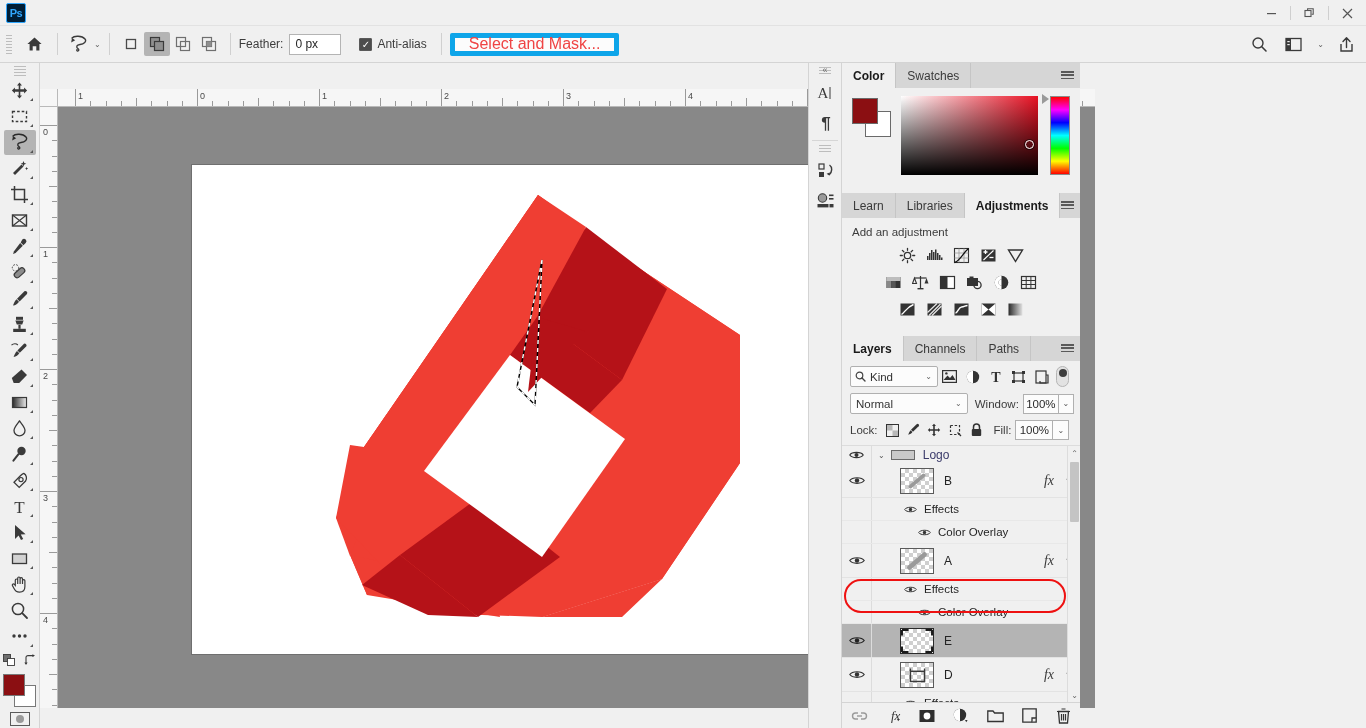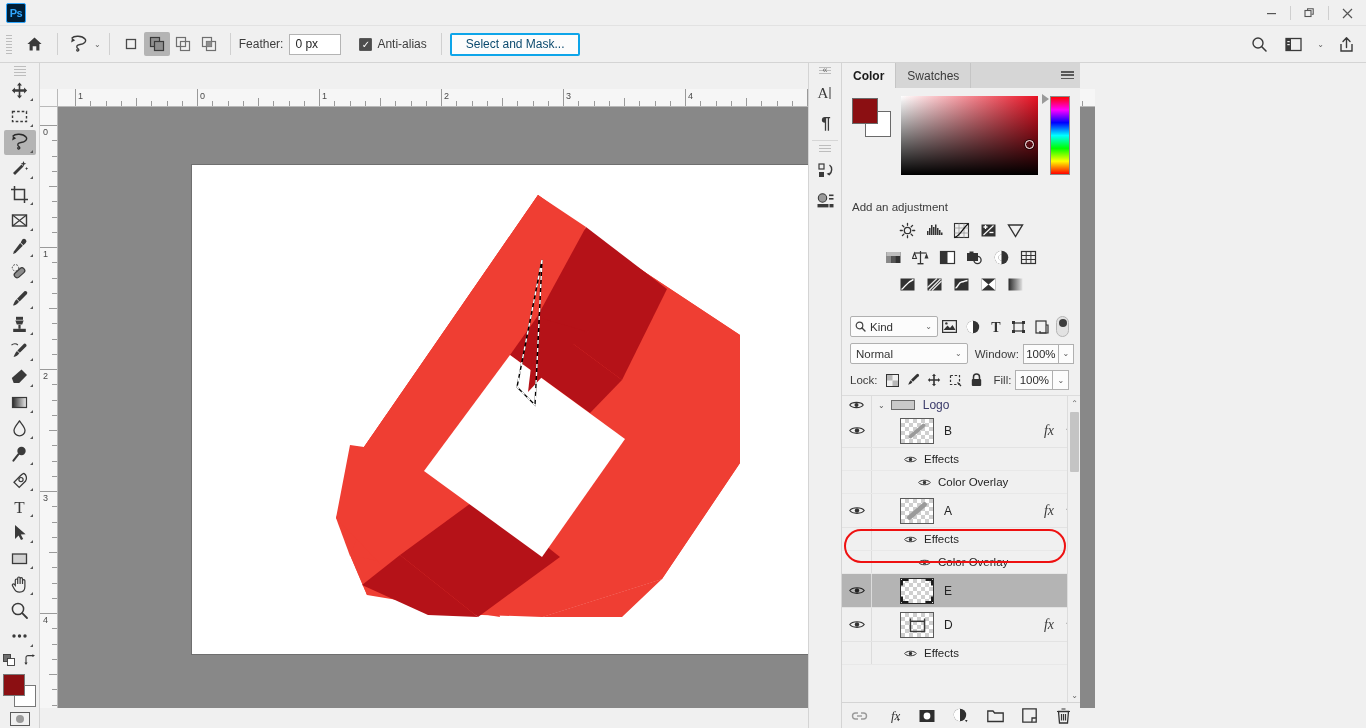--- a/index.html
+++ b/index.html
@@ -65,22 +65,22 @@
     width: 52px; height: 21px; background: #fff; border: 1px solid #b4b4b4;
     font-size: 12px; padding: 0 5px; color: #262626; line-height: 19px;
     font-family: "Liberation Sans", sans-serif;
   }
   .cbox {
     width: 13px; height: 13px; border: 1px solid #5a5a5a; background: #4d4d4d;
     display: flex; align-items: center; justify-content: center;
     color: #fff; font-size: 10px; margin-right: 5px; border-radius: 1px;
   }
   .btn-sam {
-    height: 23px; padding: 0 14px; background: #fcfcfc; border: 2px solid #0ea5e9;
-    border-radius: 2px; font-size: 12px; color: #0c4a6e; display: flex;
+    height: 23px; padding: 0 14px; background: #fcfcfc; border: 5px solid #0ea5e9;
+    border-radius: 2px; font-size: 16px; color: #ef4444; display: flex;
     align-items: center; justify-content: center; cursor: default;
   }
   .ob-right { position: absolute; right: 8px; display: flex; align-items: center; gap: 10px; }
   .ob-icon { width: 24px; height: 24px; display: flex; align-items: center; justify-content: center; cursor: default; }
 
   
   .toolbar {
     position: absolute; top: 63px; left: 0; width: 40px; height: 665px;
     background: #f0f0f0; border-right: 1px solid #d4d4d4;
     display: flex; flex-direction: column; align-items: center;
@@ -837,20 +837,28 @@
           <div class="cp-field-dark"></div>
           <div class="cp-ring"></div>
         </div>
         <div class="cp-hue">
           <div class="cp-hue-marker"></div>
         </div>
       </div>
     </div>
 
     <div class="panel-group">
+      <div class="panel-tabs">
+        <div class="ptab">Learn</div>
+        <div class="ptab">Libraries</div>
+        <div class="ptab active">Adjustments</div>
+        <div class="panel-menu">
+            <div class="hamb"></div>
+          </div>
+      </div>
       <div class="adj-panel">
         <div class="adj-title">Add an adjustment</div>
 
         <div class="adj-row">
           <div class="adj-icon">
             <svg width="17" height="17" viewBox="0 0 17 17">
               <circle cx="8.5" cy="8.5" r="3.2" fill="none" stroke="#333" stroke-width="1.3"></circle>
               <g stroke="#333" stroke-width="1.3" stroke-linecap="round">
                 <path d="M8.5 1.3 V3.3 M8.5 13.7 V15.7 M1.3 8.5 H3.3 M13.7 8.5 H15.7
                          M3.4 3.4 L4.8 4.8 M12.2 12.2 L13.6 13.6 M13.6 3.4 L12.2 4.8 M4.8 12.2 L3.4 13.6"></path>
@@ -974,20 +982,28 @@
                   </linearGradient>
                 </defs>
               <rect x="1.5" y="2.5" width="14" height="12" fill="url(#selcol)"></rect>
             </svg>
           </div>
         </div>
       </div>
     </div>
 
     <div class="panel-group layers-panel">
+      <div class="panel-tabs">
+        <div class="ptab active">Layers</div>
+        <div class="ptab">Channels</div>
+        <div class="ptab">Paths</div>
+        <div class="panel-menu">
+            <div class="hamb"></div>
+          </div>
+      </div>
 
       <div class="lp-filter">
         <div class="kind-select">
           <svg width="11" height="11" viewBox="0 0 11 11" style="margin-right:4px">
             <circle cx="4.5" cy="4.5" r="3.3" fill="none" stroke="#444" stroke-width="1.2"></circle>
             <path d="M7 7 L10 10" stroke="#444" stroke-width="1.4" stroke-linecap="round"></path>
           </svg>
           <span>Kind</span>
           <span class="chev">⌄</span>
         </div>

